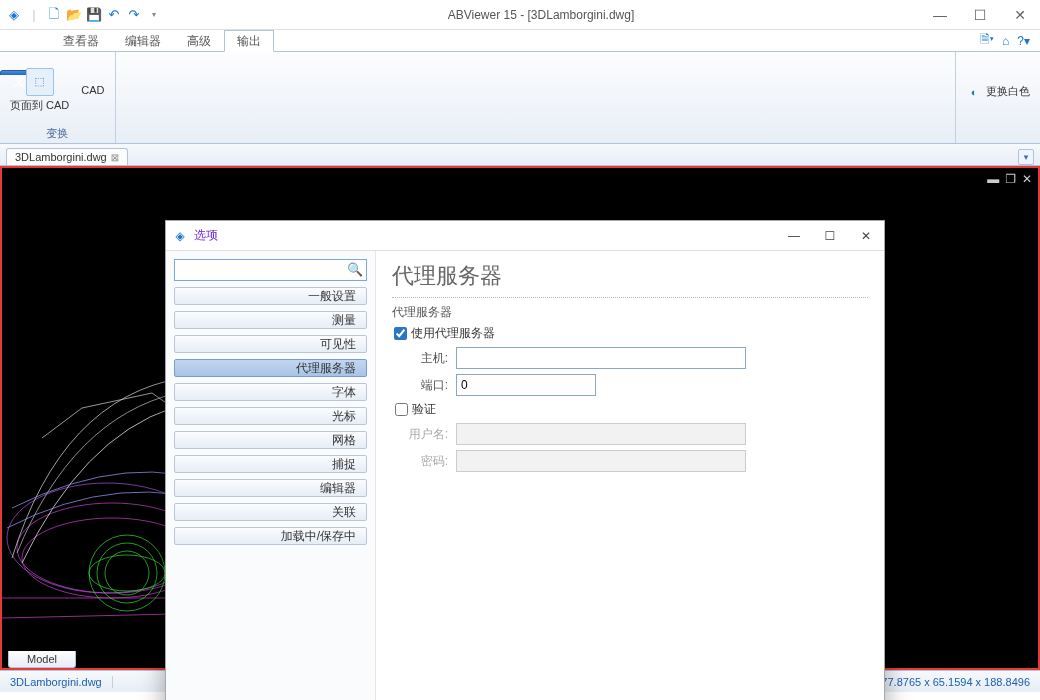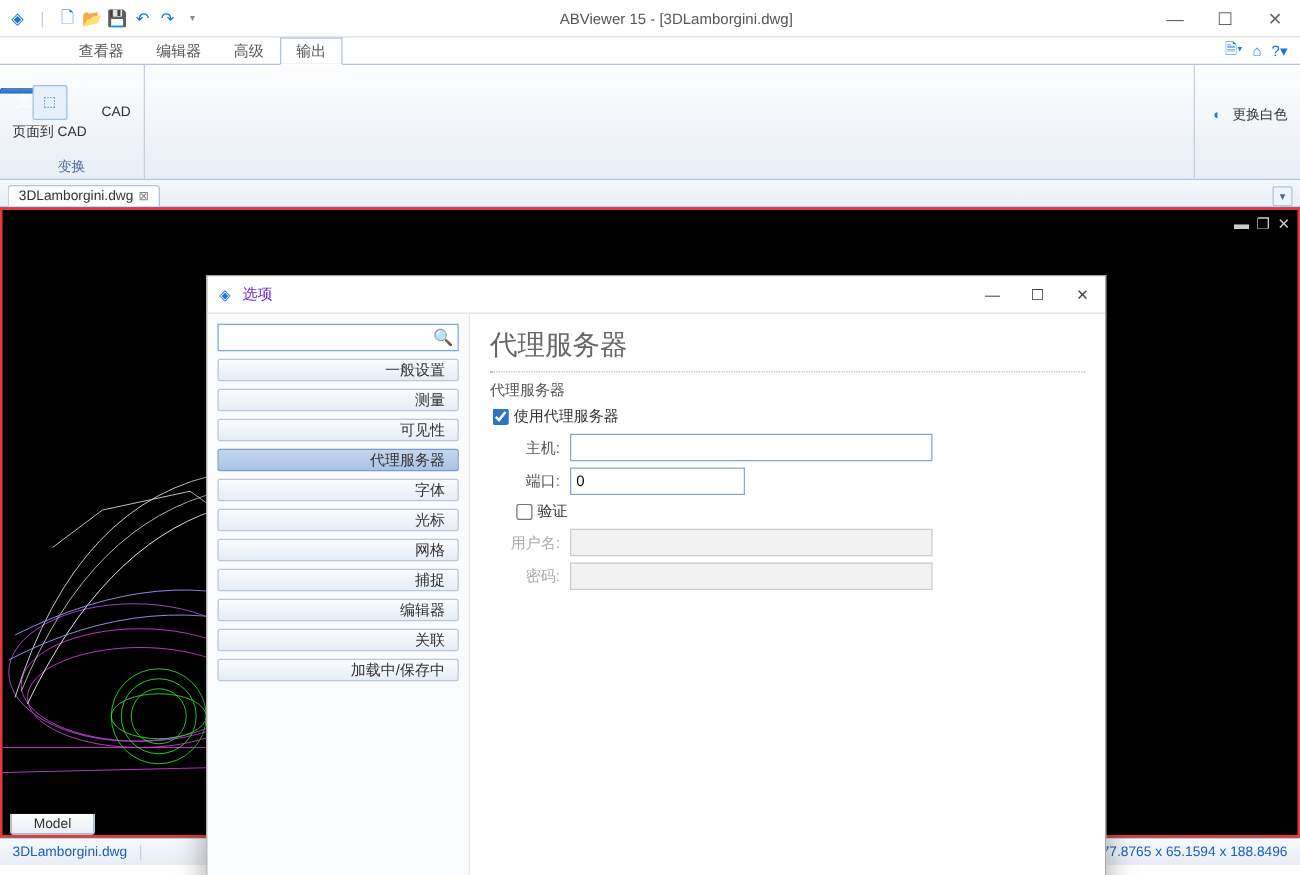--- a/index.html
+++ b/index.html
@@ -213,21 +213,21 @@
             <span>使用代理服务器</span>
           </div>
           <div class="frow">
             <label>主机:</label>
             <input type="text" style="width: 290px;" value="">
           </div>
           <div class="frow">
             <label>端口:</label>
             <input type="text" style="width: 140px;" value="0">
           </div>
-          <div class="chk" style="margin-left:21px;margin-top:4px;">
+          <div class="chk" style="margin-left:3px;margin-top:4px;">
             <input type="checkbox" style="">
             <span>验证</span>
           </div>
           <div class="frow">
             <label class="dis">用户名:</label>
             <input type="text" disabled="" style="width: 290px;" value="">
           </div>
           <div class="frow">
             <label class="dis">密码:</label>
             <input type="text" disabled="" style="width: 290px;" value="">

